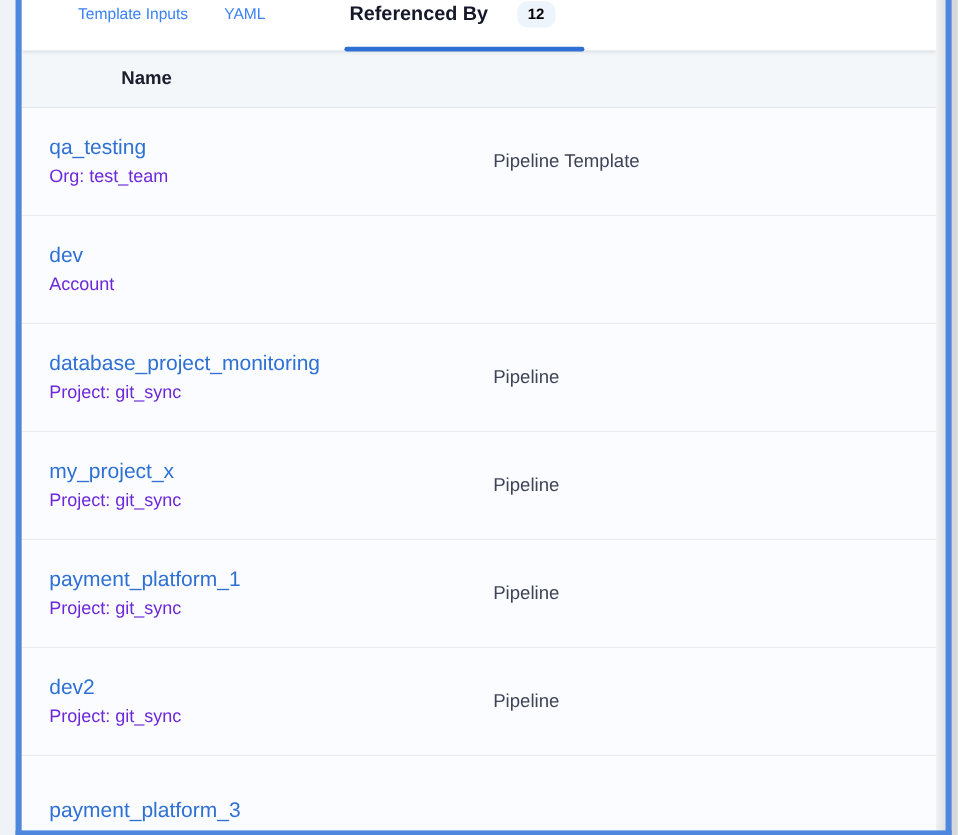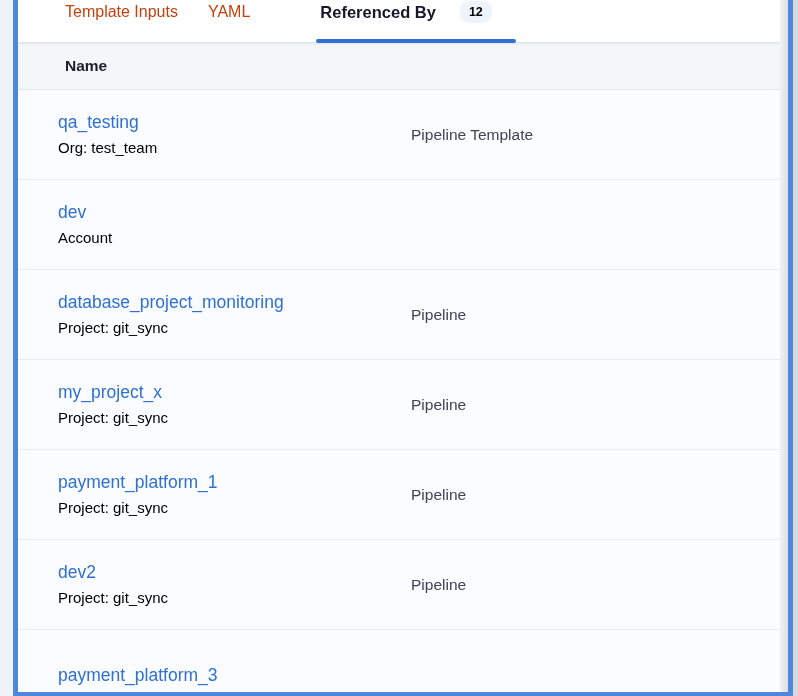--- a/index.html
+++ b/index.html
@@ -26,57 +26,57 @@
   .tabbar{
     position:relative;height:42px;background:#ffffff;
     display:flex;align-items:flex-start;gap:30px;
     padding-left:47px;box-sizing:border-box;
     box-shadow:0 1px 3px rgba(30,45,70,0.14);
     z-index:3;
   }
   .tab{
     position:relative;height:42px;display:flex;align-items:flex-start;gap:24px;
     padding-top:2px;cursor:pointer;
-    font-size:16px;line-height:20px;color:#c2410c;white-space:nowrap;
+    font-size:13px;line-height:20px;color:#3b82f6;white-space:nowrap;
   }
   .tab.active{font-weight:700;color:#15172a;font-size:16.5px;margin-left:40px;}
   .tab.active::after{
     content:"";position:absolute;left:-4px;right:-24px;bottom:1px;height:4px;
     background:#2e70d4;border-radius:3px;
   }
   .tab-badge{
     display:inline-block;margin-top:-1px;
     background:#eef4fc;color:#000000;
     font-size:12.5px;font-weight:700;line-height:14px;
     padding:4px 9px;border-radius:9px;
   }
 
   
   .thead{
     height:48px;background:#f3f7fa;
     display:grid;grid-template-columns:393px 1fr;align-items:center;
     border-bottom:1px solid #e3e8ee;box-sizing:border-box;
   }
-  .th{font-size:15.5px;font-weight:700;color:#1c1e2d;}
+  .th{font-size:15.5px;font-weight:700;color:#1c1e2d;margin-left:36px;}
   .th-name{padding-left:47px;}
   .th-entity{display:flex;align-items:center;gap:8px;cursor:pointer;}
   .sort-icon{display:inline-block;}
 
   .trow{
     height:90px;display:grid;grid-template-columns:393px 1fr;
     border-bottom:1px solid #e9edf2;box-sizing:border-box;background:#fafcff;
   }
   .name-cell{
-    padding-left:40px;display:flex;flex-direction:column;justify-content:center;gap:7px;
+    padding-left:23px;display:flex;flex-direction:column;justify-content:center;gap:7px;
   }
   .row-link{
     font-size:17.5px;font-weight:500;color:#2e70d4;text-decoration:none;cursor:pointer;
     width:max-content;line-height:20px;
   }
-  .row-scope{font-size:15px;color:#000000;line-height:18px;}
+  .row-scope{font-size:15px;color:#6d28d9;line-height:18px;}
   .entity-cell{display:flex;align-items:center;font-size:15.5px;color:#3f4356;}
 </style>
 </head>
 <body>
 
 <div id="root">
   <div class="left-margin"></div>
   <div class="panel-border-left"></div>
 
   <div class="content">

